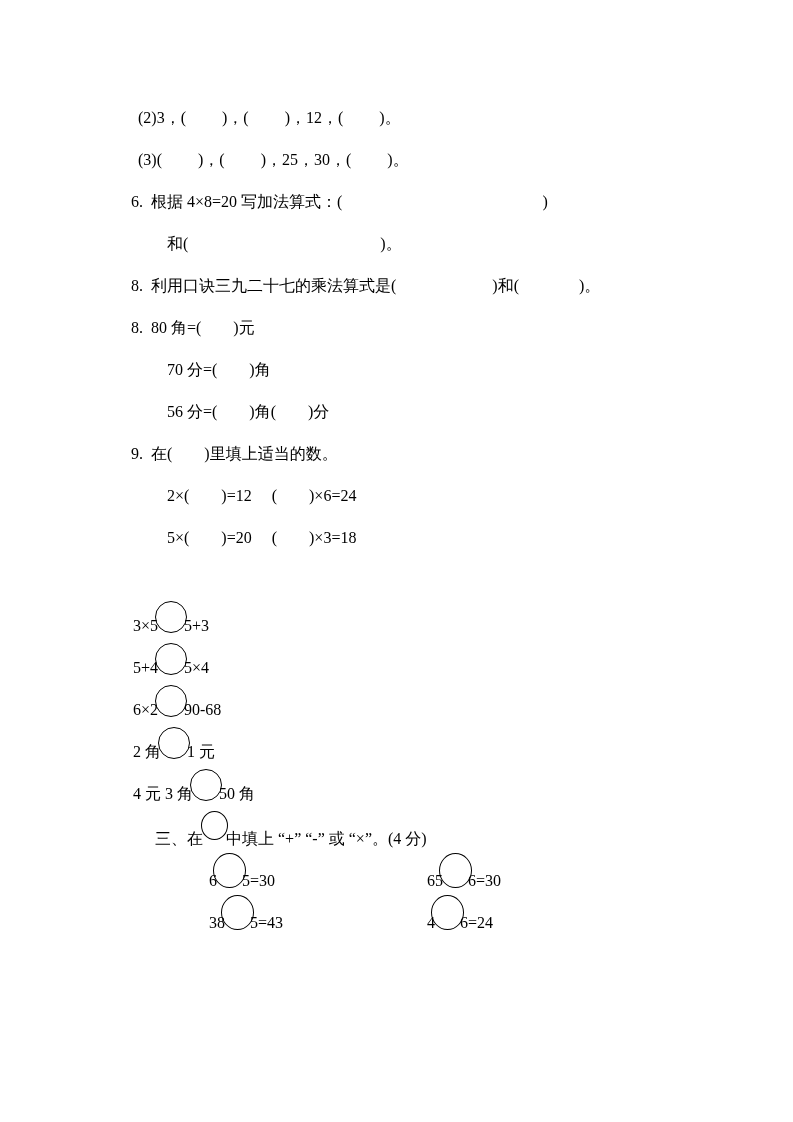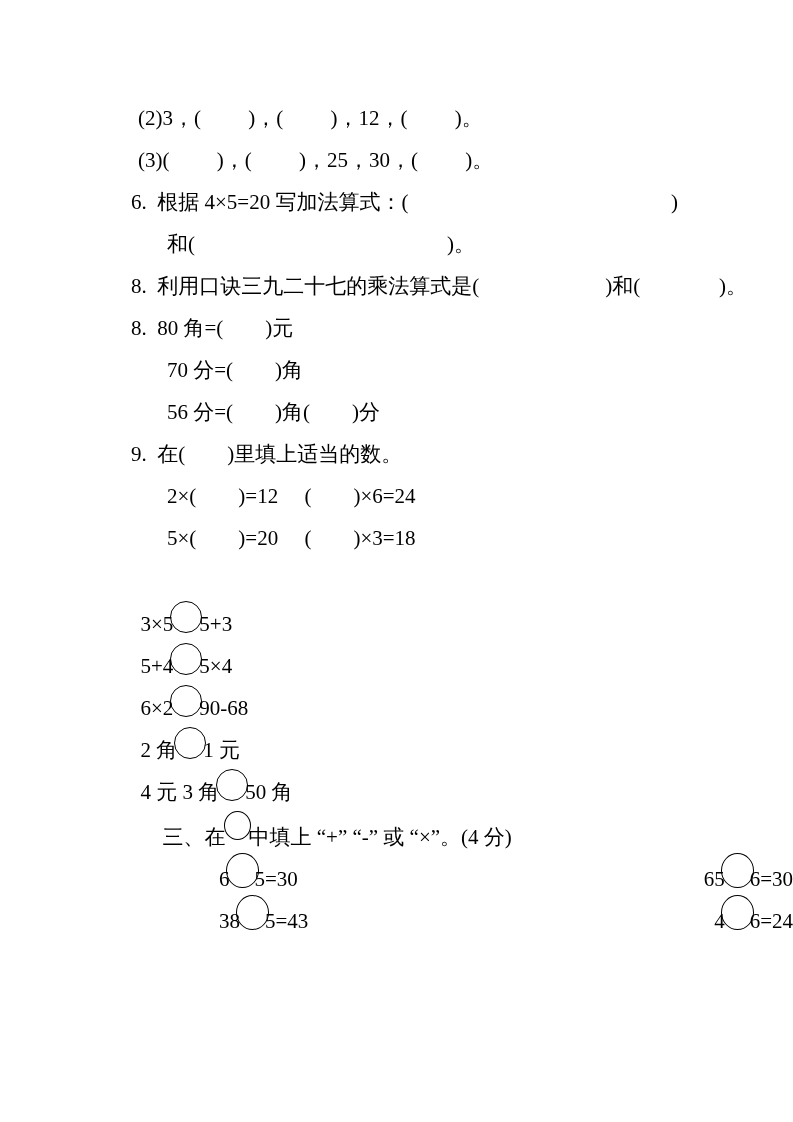--- a/index.html
+++ b/index.html
@@ -2,21 +2,21 @@
 <html><head>
 <meta charset="utf-8">
 <style>
   html,body{margin:0;padding:0;background:#ffffff;}
   .page{
     position:relative;
     width:793px;height:1122px;
     background:#ffffff;
     color:#000000;
     font-family:"Liberation Serif","DejaVu Serif",serif;
-    font-size:21px;
+    font-size:16px;
     overflow:hidden;
   }
   .content{padding-top:97px;}
   .line{
     height:42px;line-height:42px;
     white-space:pre;
   }
   .ind-num{padding-left:131px;}   
   .ind-par{padding-left:138px;}   
   .ind-sub{padding-left:167px;}   
@@ -34,33 +34,33 @@
   .circle-heading{
     width:25px;height:27px;
     vertical-align:4px;
     margin:0 -2px;
   }
   .circle-op{
     width:31px;height:33px;
     vertical-align:-2px;
     margin:0 -4px;
   }
-  .cols{display:flex;justify-content:space-between;}
+  .cols{display:flex;}
   .col-left{width:218px;}
   .col-right{}
 </style>
 </head>
 <body>
 
 <div class="page">
   <div class="content">
 
     <div class="line ind-par">(2)3，(         )，(         )，12，(         )。</div>
     <div class="line ind-par">(3)(         )，(         )，25，30，(         )。</div>
-    <div class="line ind-num">6.  根据 4×5=20 写加法算式：(                                                  )</div>
+    <div class="line ind-num">6.  根据 4×8=20 写加法算式：(                                                  )</div>
     <div class="line ind-sub">和(                                                )。</div>
     <div class="line ind-num">8.  利用口诀三九二十七的乘法算式是(                        )和(               )。</div>
     <div class="line ind-num">8.  80 角=(        )元</div>
     <div class="line ind-sub">70 分=(        )角</div>
     <div class="line ind-sub">56 分=(        )角(        )分</div>
     <div class="line ind-num">9.  在(        )里填上适当的数。</div>
     <div class="line ind-sub">2×(        )=12     (        )×6=24</div>
     <div class="line ind-sub">5×(        )=20     (        )×3=18</div>
 
 

